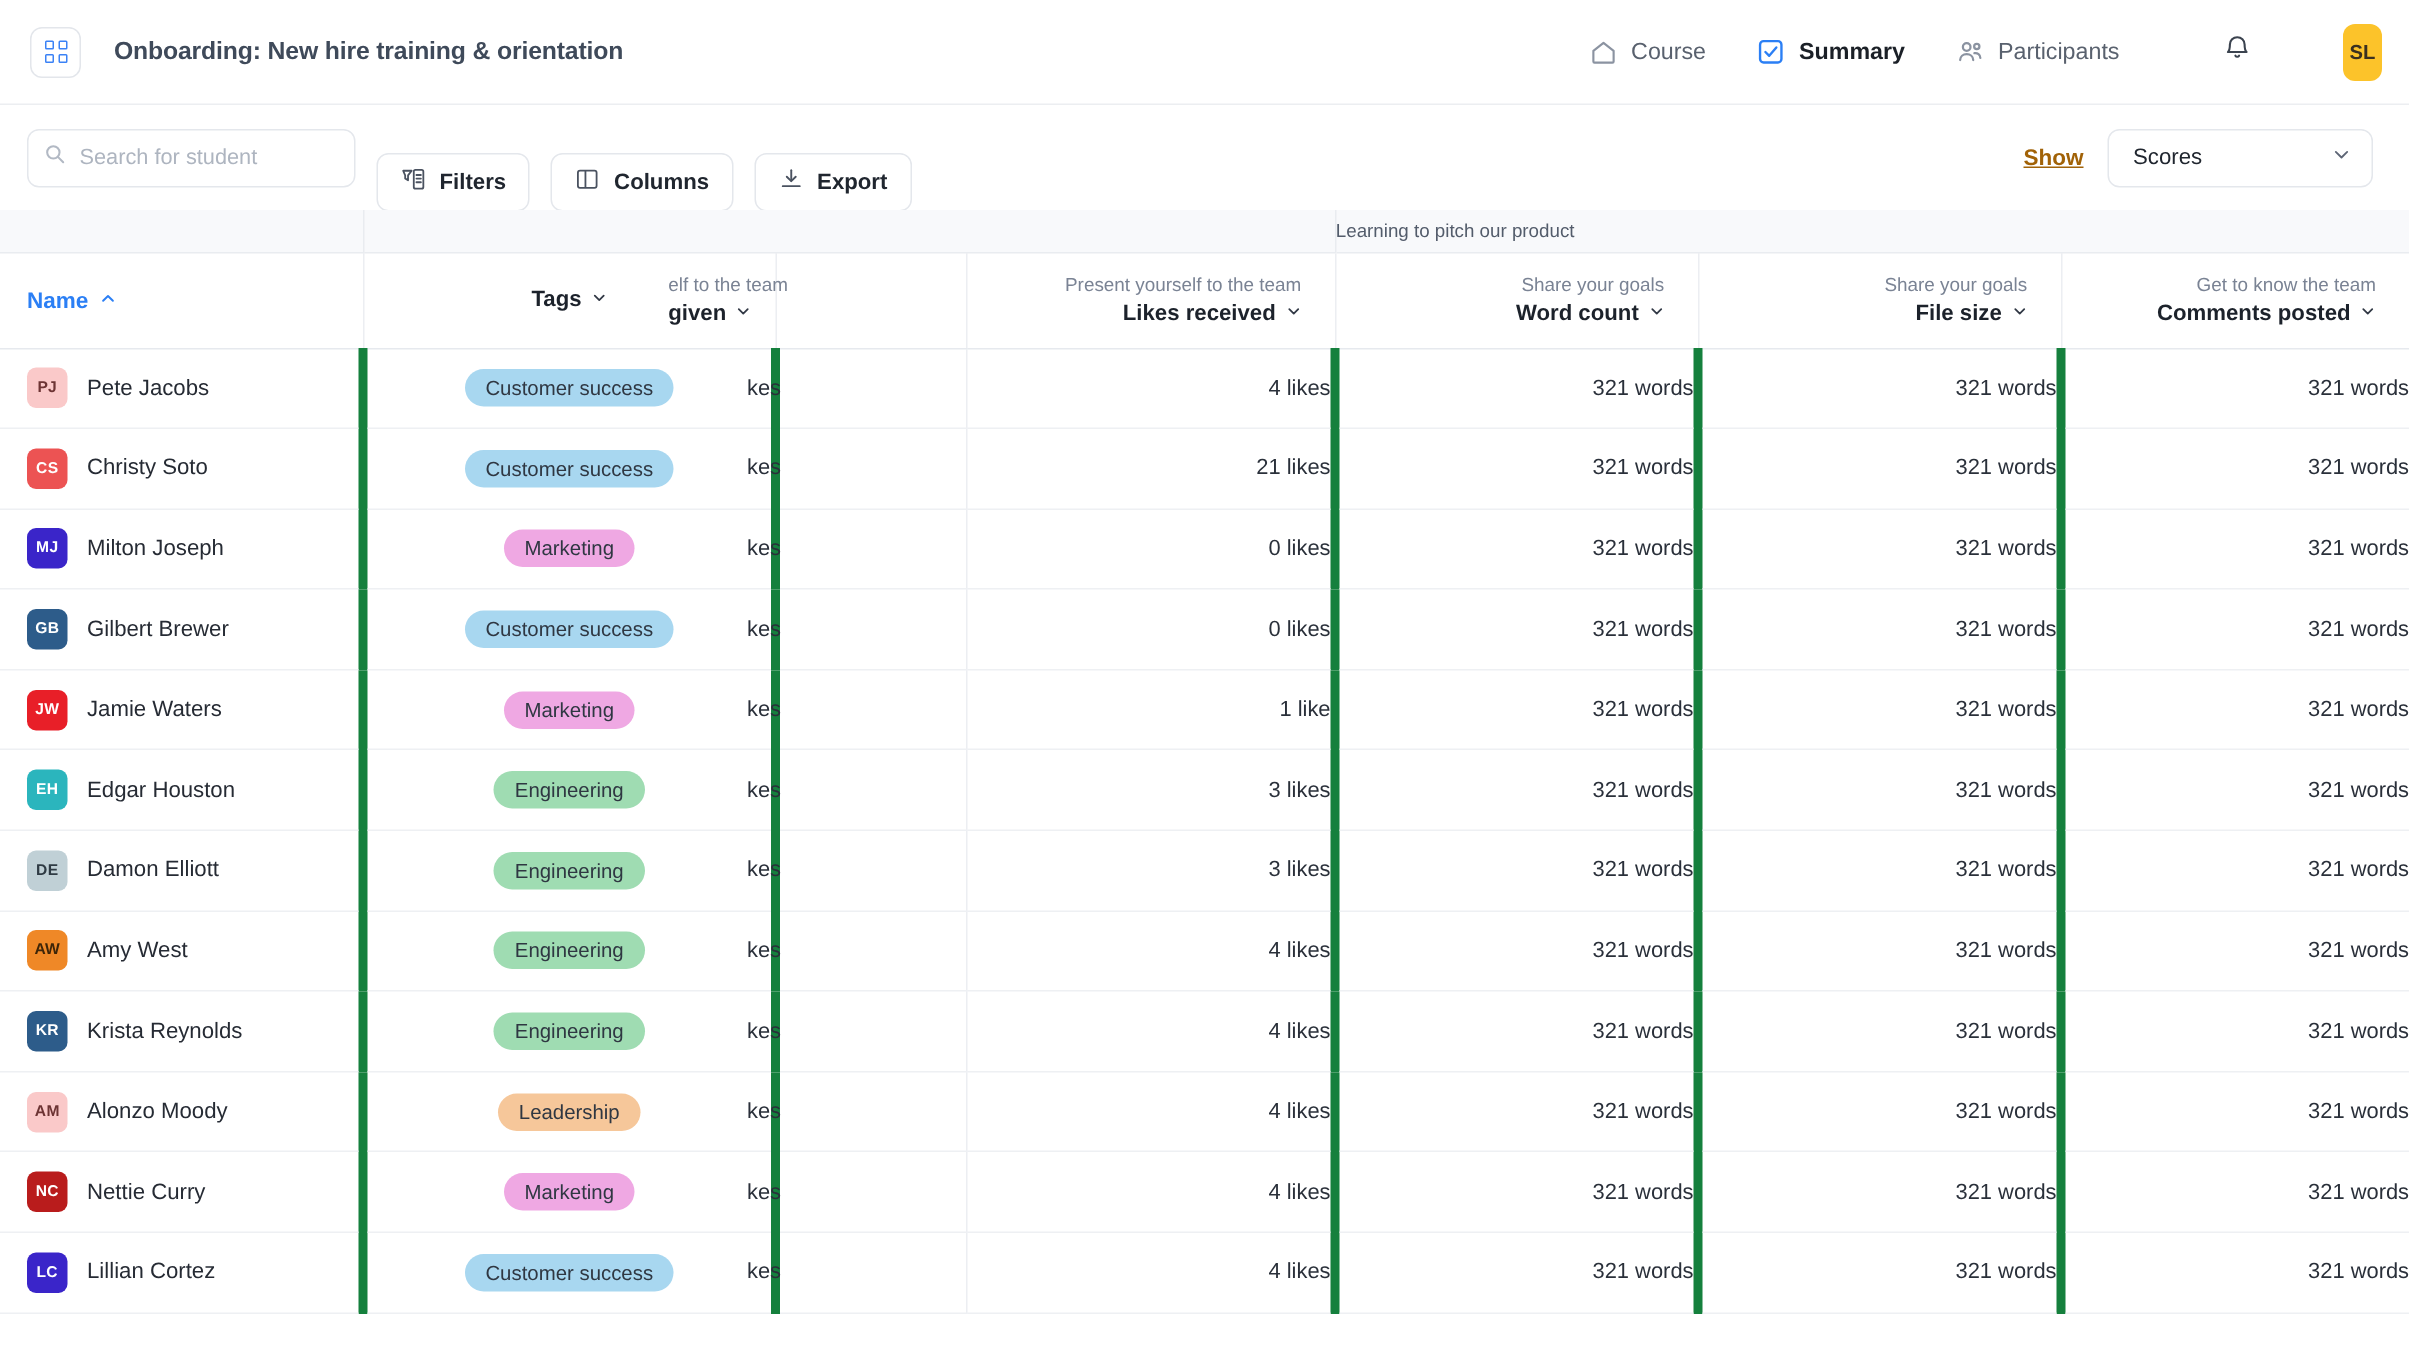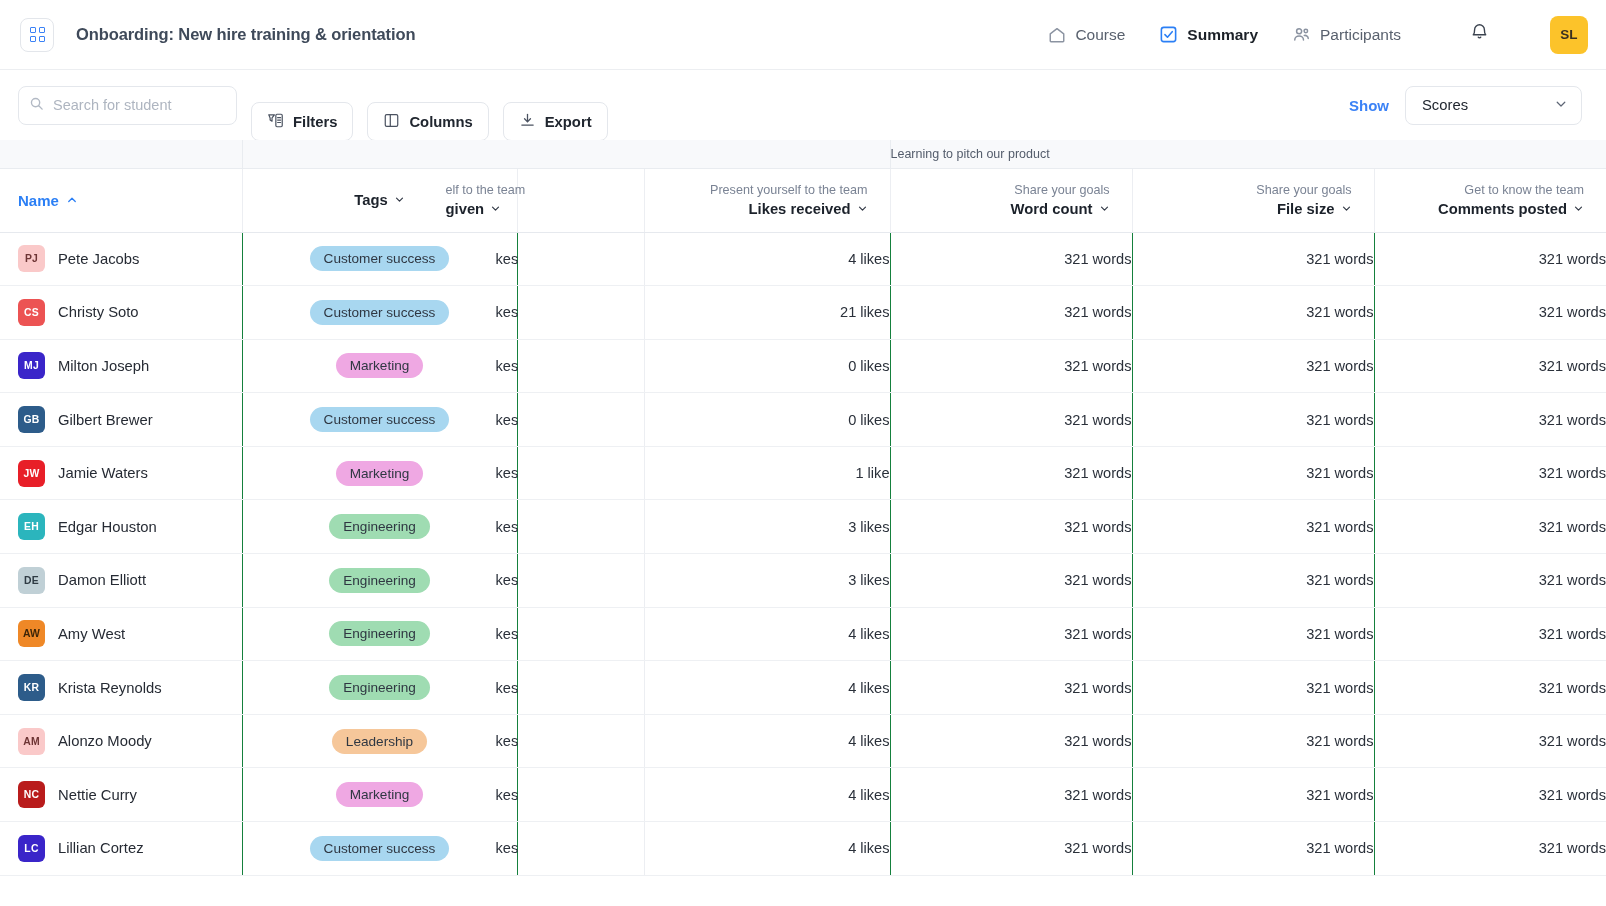--- a/index.html
+++ b/index.html
@@ -42,21 +42,21 @@
     display: flex; align-items: center; gap: 9px;
     font-size: 15.5px;
     color: #59616e;
     cursor: pointer;
   }
   .navitem.active { color: #1b2027; font-weight: 700; }
   .nav-ico { display: flex; align-items: center; justify-content: center; width: 19px; height: 19px; }
   .bell-wrap { margin-left: 34px; display: flex; align-items: center; cursor: pointer; }
   .avatar-sl {
     margin-left: 26px;
-    width: 38px; height: 38px;
+    width: 26px; height: 38px;
     border-radius: 8px;
     background: #fcc32a;
     color: #3a3020;
     font-size: 13.5px;
     font-weight: 700;
     display: flex; align-items: center; justify-content: center;
     cursor: pointer;
   }
 
   
@@ -95,21 +95,21 @@
     padding: 0 15px;
     margin-left: 14px;
     font-size: 14.8px;
     font-weight: 700;
     color: #20262f;
     cursor: pointer;
     font-family: inherit;
     margin-top: 33px;
   }
   .show-wrap { margin-left: auto; display: flex; align-items: center; gap: 16px; }
-  .show-label { font-size: 15px; color: #3b82f6; font-weight: 600; }
+  .show-label { font-size: 15px; color: #a16207; font-weight: 600; text-decoration: underline; }
   .select-box {
     width: 177px; height: 39px;
     border: 1px solid #e4e7ec;
     border-radius: 8px;
     background: #fff;
     display: flex; align-items: center;
     justify-content: space-between;
     padding: 0 13px 0 16px;
     font-size: 14.8px;
     color: #20262f;
@@ -185,21 +185,21 @@
   }
 
   
   tr.datarow { height: 53.6px; }
   tr.datarow td {
     border-bottom: 1px solid #eef0f3;
     vertical-align: middle;
     font-size: 14.6px;
     color: #2a303a;
   }
-  td.sep { border-left: 1px solid #15803d; margin-top: 36px; }
+  td.sep { border-left: 6px solid #15803d; margin-top: 36px; }
   td.sep-right { border-right: 1px solid #eceef2; }
   .namecell { display: flex; align-items: center; gap: 13px; padding-left: 18px; }
   .av {
     width: 27px; height: 27px; border-radius: 6px;
     display: flex; align-items: center; justify-content: center;
     font-size: 10.4px; font-weight: 700; letter-spacing: 0.2px;
     flex: 0 0 auto;
   }
   .pname { font-size: 14.8px; color: #262b34; }
   .tagcell { display: flex; justify-content: center; align-items: center; }

